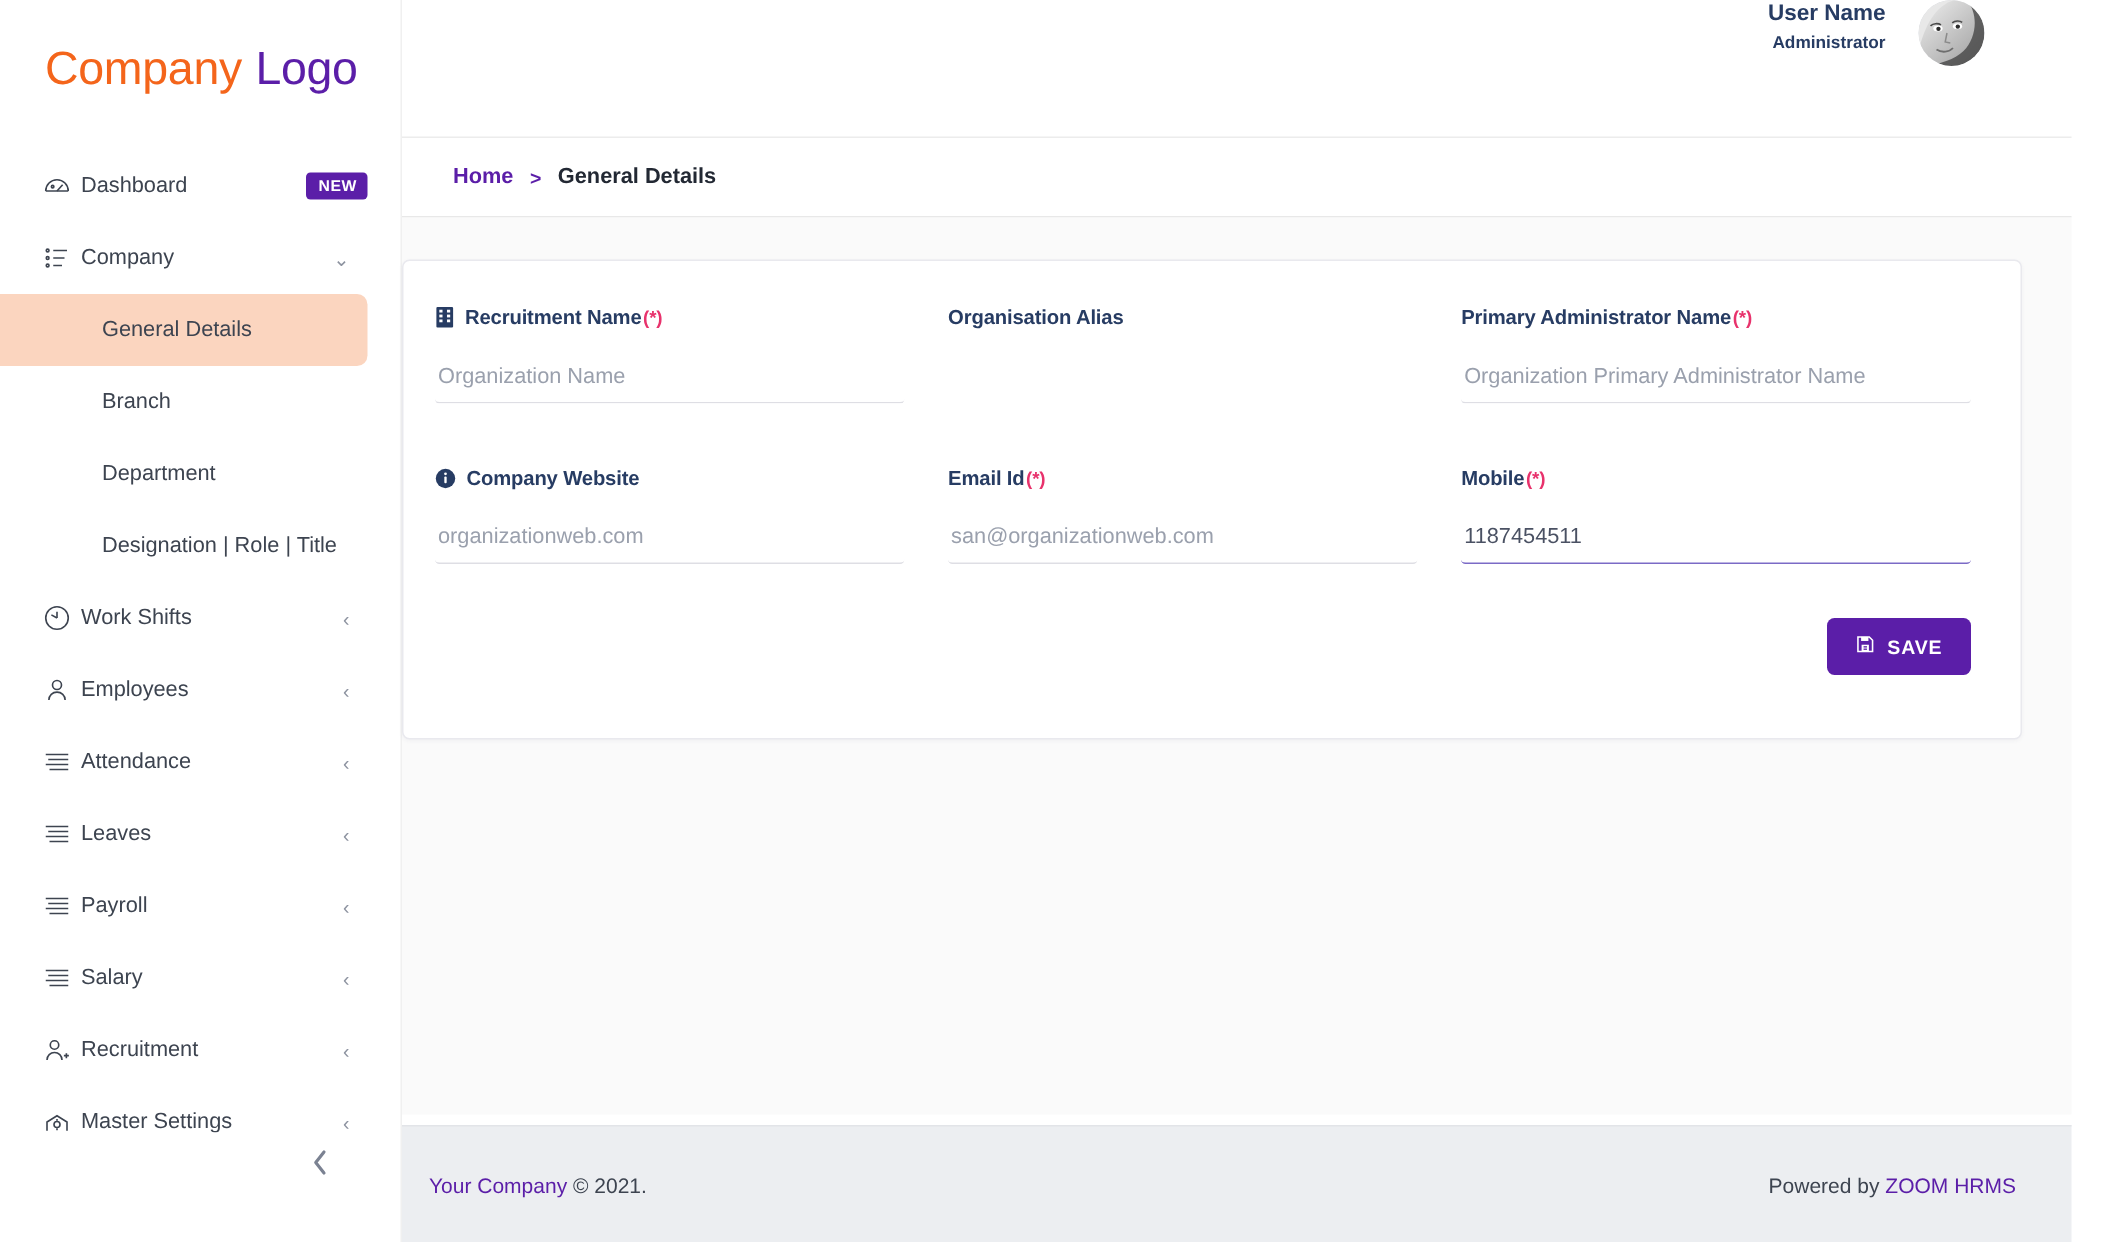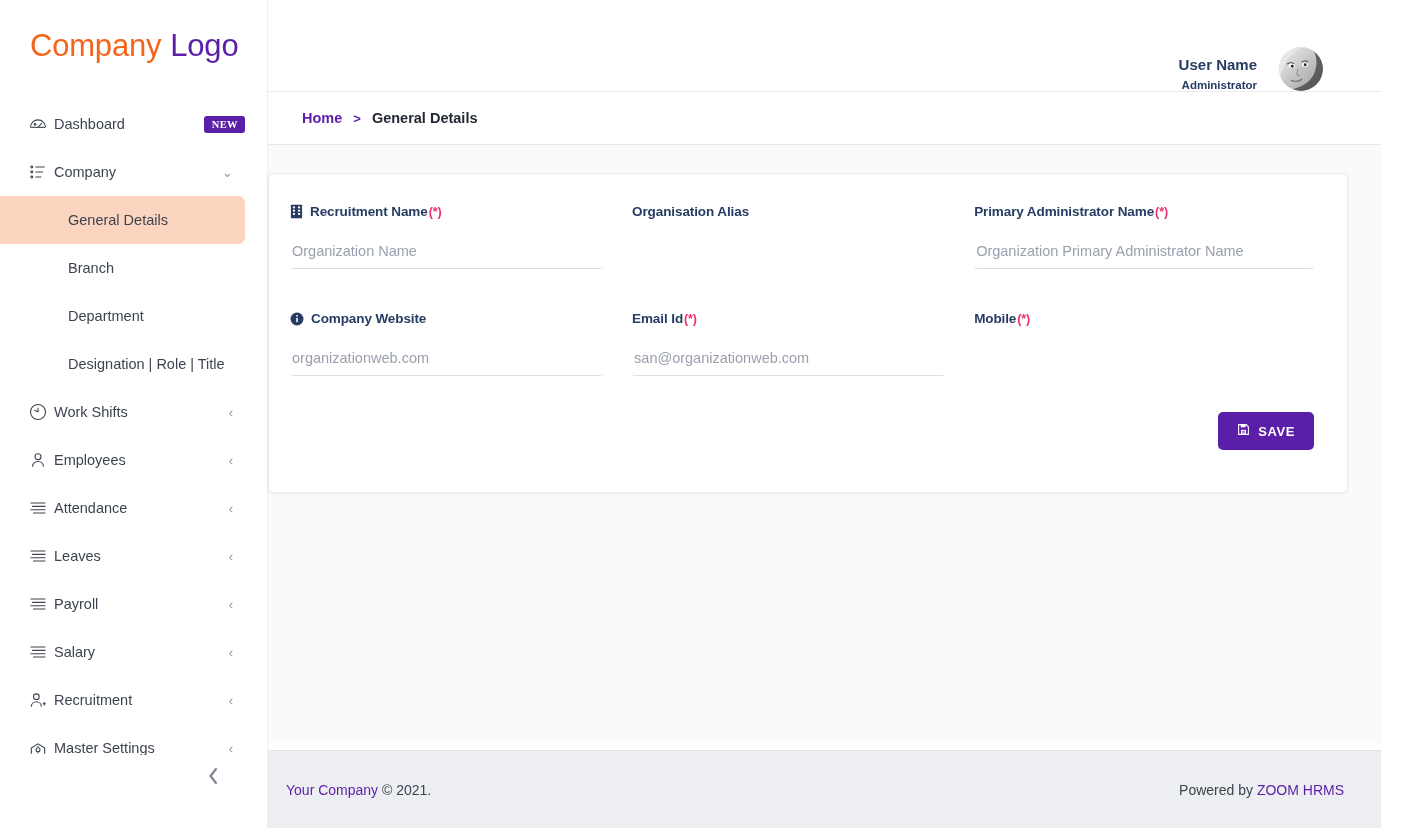--- a/index.html
+++ b/index.html
@@ -39,21 +39,21 @@
     font-weight: 400; white-space: nowrap;
   }
   .nav-item .chev {
     margin-left: auto; margin-right: 34px; color: #8d93a0;
     font-size: 13px; line-height: 1;
   }
   .badge-new {
     margin-left: auto; margin-right: 22px;
     background: #5b1ea8; color: #fff; font-size: 10.5px;
     font-weight: 700; letter-spacing: 0.4px;
-    padding: 3px 7px 3px 8px; border-radius: 3px; font-family: Liberation Serif, serif;
+    padding: 3px 7px 3px 8px; border-radius: 3px;
   }
   .sub-item {
     display: flex; align-items: center; height: 48px;
     padding-left: 68px; font-size: 14.5px; color: #3d4450;
     cursor: pointer;
   }
   .sub-item.active {
     background: #fbd5bf;
     border-top-right-radius: 7px; border-bottom-right-radius: 7px;
     margin-right: 22px;
@@ -61,21 +61,21 @@
   .collapse-btn {
     position: absolute; left: 206px; bottom: 38px;
     color: #7b8292; font-size: 19px; cursor: pointer;
     line-height: 1; font-family: "Liberation Sans", sans-serif;
   }
 
   
   .main { flex: 1; height: 828px; position: relative; background: #ffffff; }
   .topbar {
     height: 92px; background: #ffffff; display: flex;
-    align-items: flex-end; justify-content: flex-end;
+    align-items: flex-start; justify-content: flex-end;
     padding-right: 58px; border-bottom: 1px solid #ececec;
     width: 1113px;
   }
   .user-block { text-align: right; margin-right: 22px; }
   .user-name { font-size: 15px; font-weight: 700; color: #273c63; line-height: 1.25; }
   .user-role { font-size: 11.5px; font-weight: 700; color: #273c63; margin-top: 4px; }
   .avatar {
     width: 44px; height: 44px; border-radius: 50%;
     overflow: hidden; flex: 0 0 44px; cursor: pointer;
     background: #d7d9de;
@@ -393,20 +393,21 @@
               <span class="req">(*)</span>
             </div>
             <input class="finput" type="text" placeholder="san@organizationweb.com" style="">
           </div>
 
           <div class="field last">
             <div class="flabel">
               <span>Mobile</span>
               <span class="req">(*)</span>
             </div>
+            <input class="finput focused" type="text" value="1187454511" style="">
           </div>
 
         </div>
 
         <div class="save-row">
           <button class="save-btn">
             <span>
               <svg width="13" height="13" viewBox="0 0 16 16" fill="none" stroke="#ffffff" stroke-width="1.3">
                 <path d="M2 2h9.3L14 4.7V14H2z"></path>
                 <rect x="5" y="8.4" width="6" height="5.6" fill="#ffffff" stroke="none"></rect>

